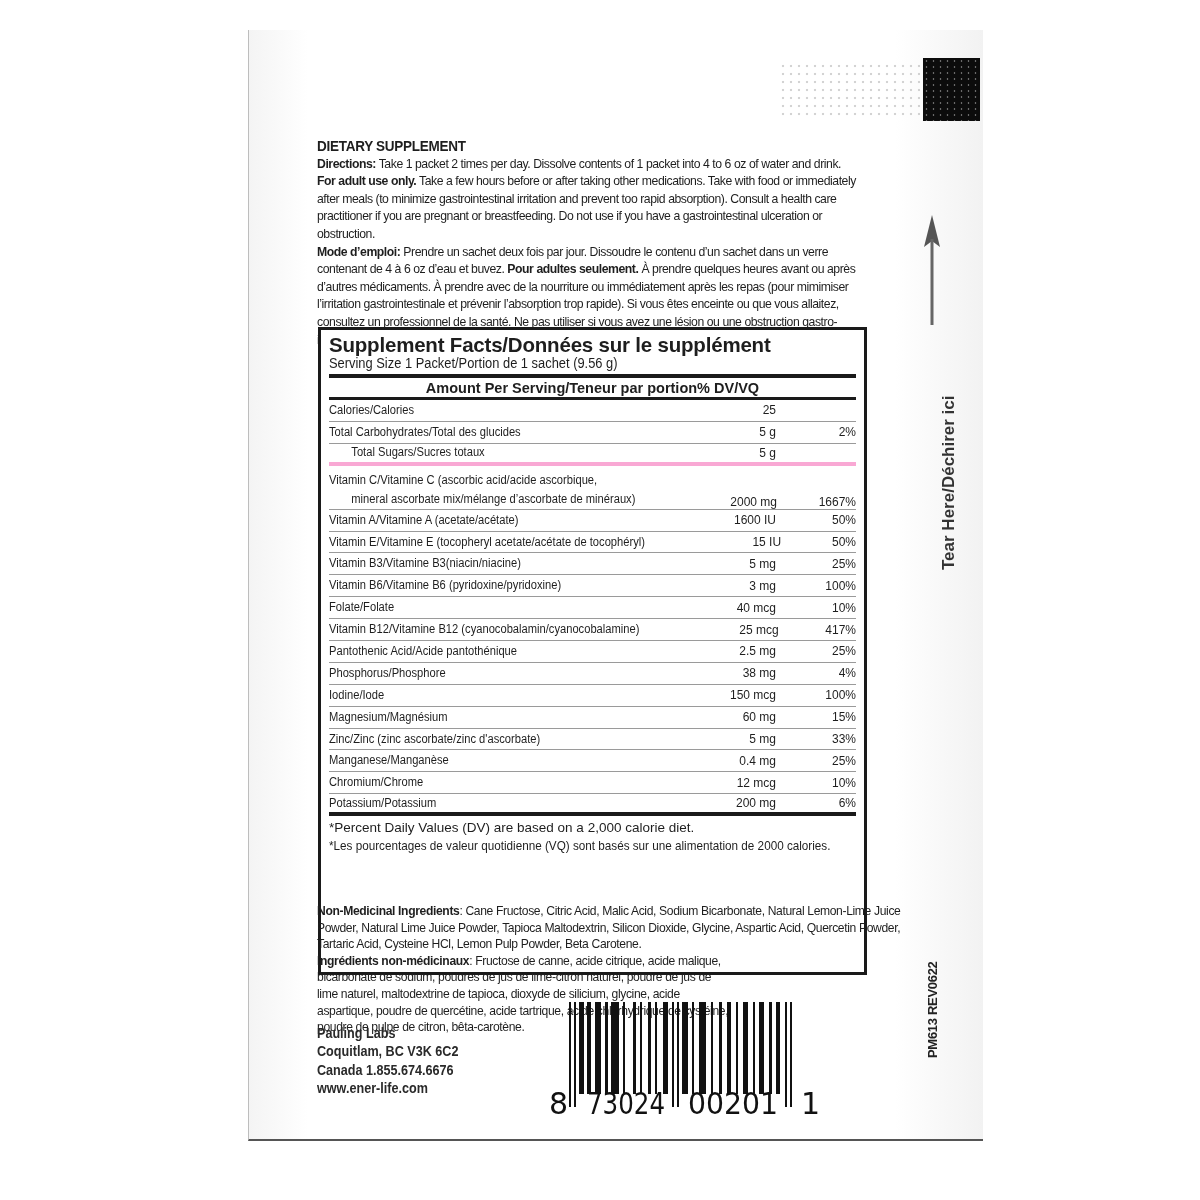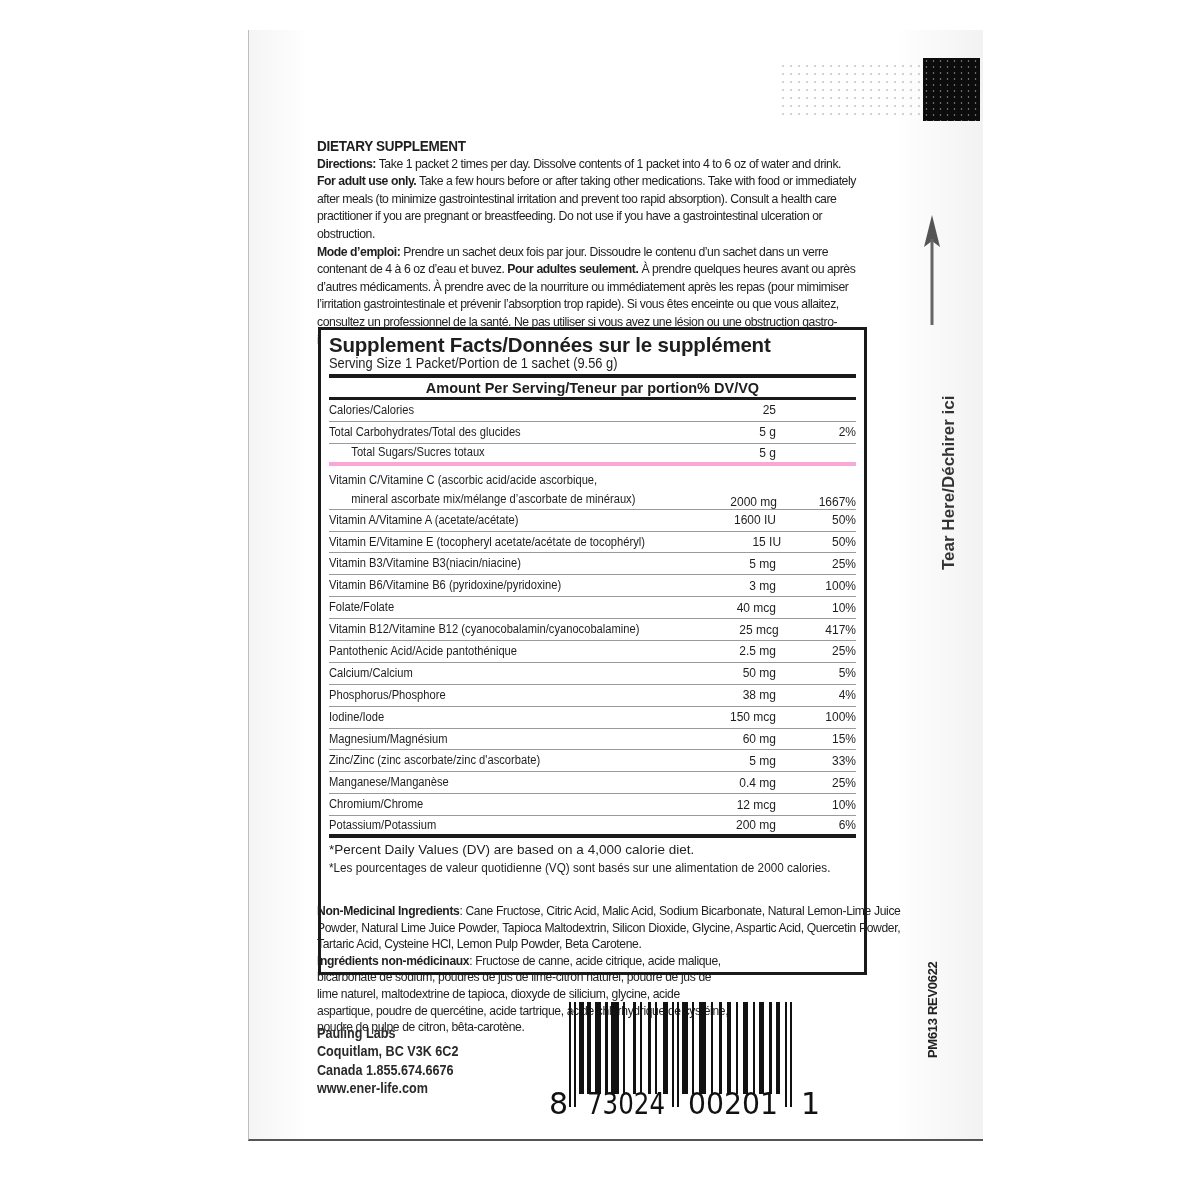--- a/index.html
+++ b/index.html
@@ -163,25 +163,20 @@
       <span class="name">Vitamin B12/Vitamine B12 (cyanocobalamin/cyanocobalamine)</span>
       <span class="amt">25 mcg</span>
       <span class="dv">417%</span>
     </div>
     <div class="row">
       <span class="name">Pantothenic Acid/Acide pantothénique</span>
       <span class="amt">2.5 mg</span>
       <span class="dv">25%</span>
     </div>
     <div class="row">
-      <span class="name">Calcium/Calcium</span>
-      <span class="amt">50 mg</span>
-      <span class="dv">5%</span>
-    </div>
-    <div class="row">
       <span class="name">Phosphorus/Phosphore</span>
       <span class="amt">38 mg</span>
       <span class="dv">4%</span>
     </div>
     <div class="row">
       <span class="name">Iodine/Iode</span>
       <span class="amt">150 mcg</span>
       <span class="dv">100%</span>
     </div>
     <div class="row">
@@ -204,21 +199,21 @@
       <span class="amt">12 mcg</span>
       <span class="dv">10%</span>
     </div>
     <div class="row last">
       <span class="name">Potassium/Potassium</span>
       <span class="amt">200 mg</span>
       <span class="dv">6%</span>
     </div>
 
     <div class="footnote">
-      <span style="display:block">*Percent Daily Values (DV) are based on a 4,000 calorie diet.</span>
+      <span style="display:block">*Percent Daily Values (DV) are based on a 2,000 calorie diet.</span>
       <span class="l2">*Les pourcentages de valeur quotidienne (VQ) sont basés sur une alimentation de 2000 calories.</span>
     </div>
   </div>
 
   <div class="ingredients">
     <div>
       <span class="b">Non-Medicinal Ingredients</span><span>: Cane Fructose, Citric Acid, Malic Acid, Sodium Bicarbonate, Natural Lemon-Lime Juice Powder, Natural Lime Juice Powder, Tapioca Maltodextrin, Silicon Dioxide, Glycine, Aspartic Acid, Quercetin Powder, Tartaric Acid, Cysteine HCl, Lemon Pulp Powder, Beta Carotene.</span>
     </div>
     <div style="width:460px">
       <span class="b">Ingrédients non-médicinaux</span><span>: Fructose de canne, acide citrique, acide malique, bicarbonate de sodium, poudres de jus de lime-citron naturel, poudre de jus de lime naturel, maltodextrine de tapioca, dioxyde de silicium, glycine, acide aspartique, poudre de quercétine, acide tartrique, acide chlorhydrique de cystéine, poudre de pulpe de citron, bêta-carotène.</span>

